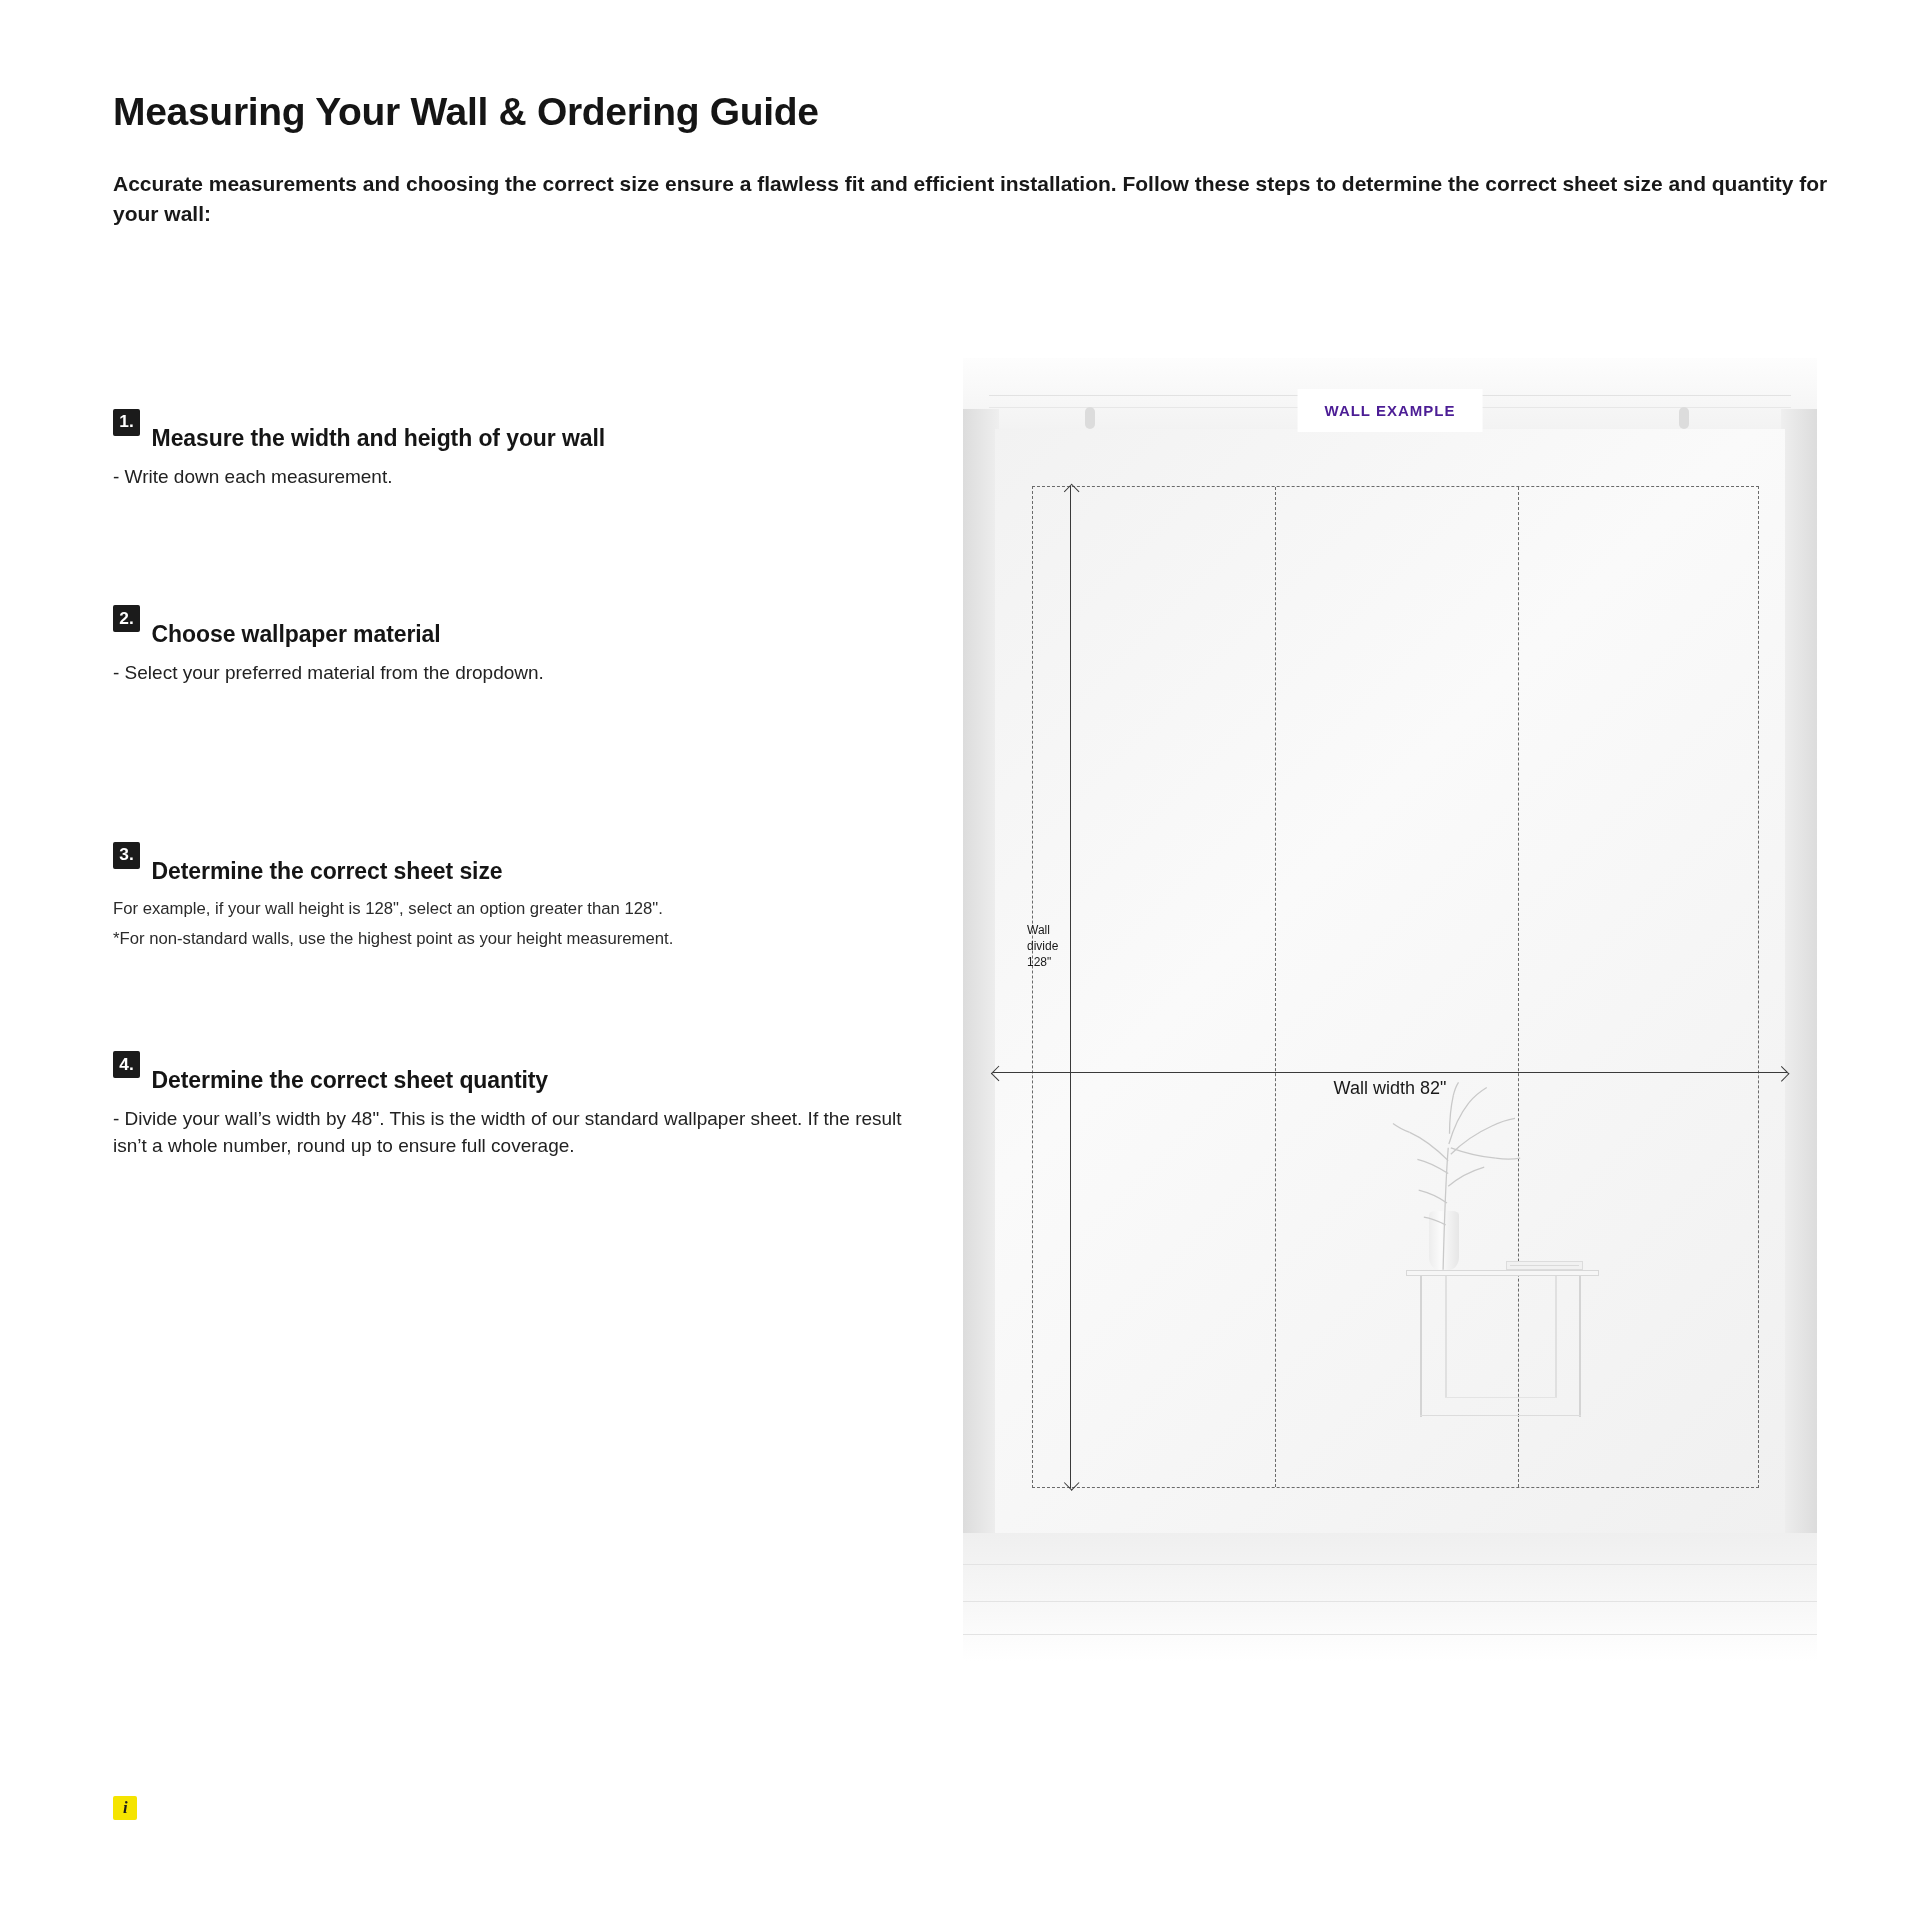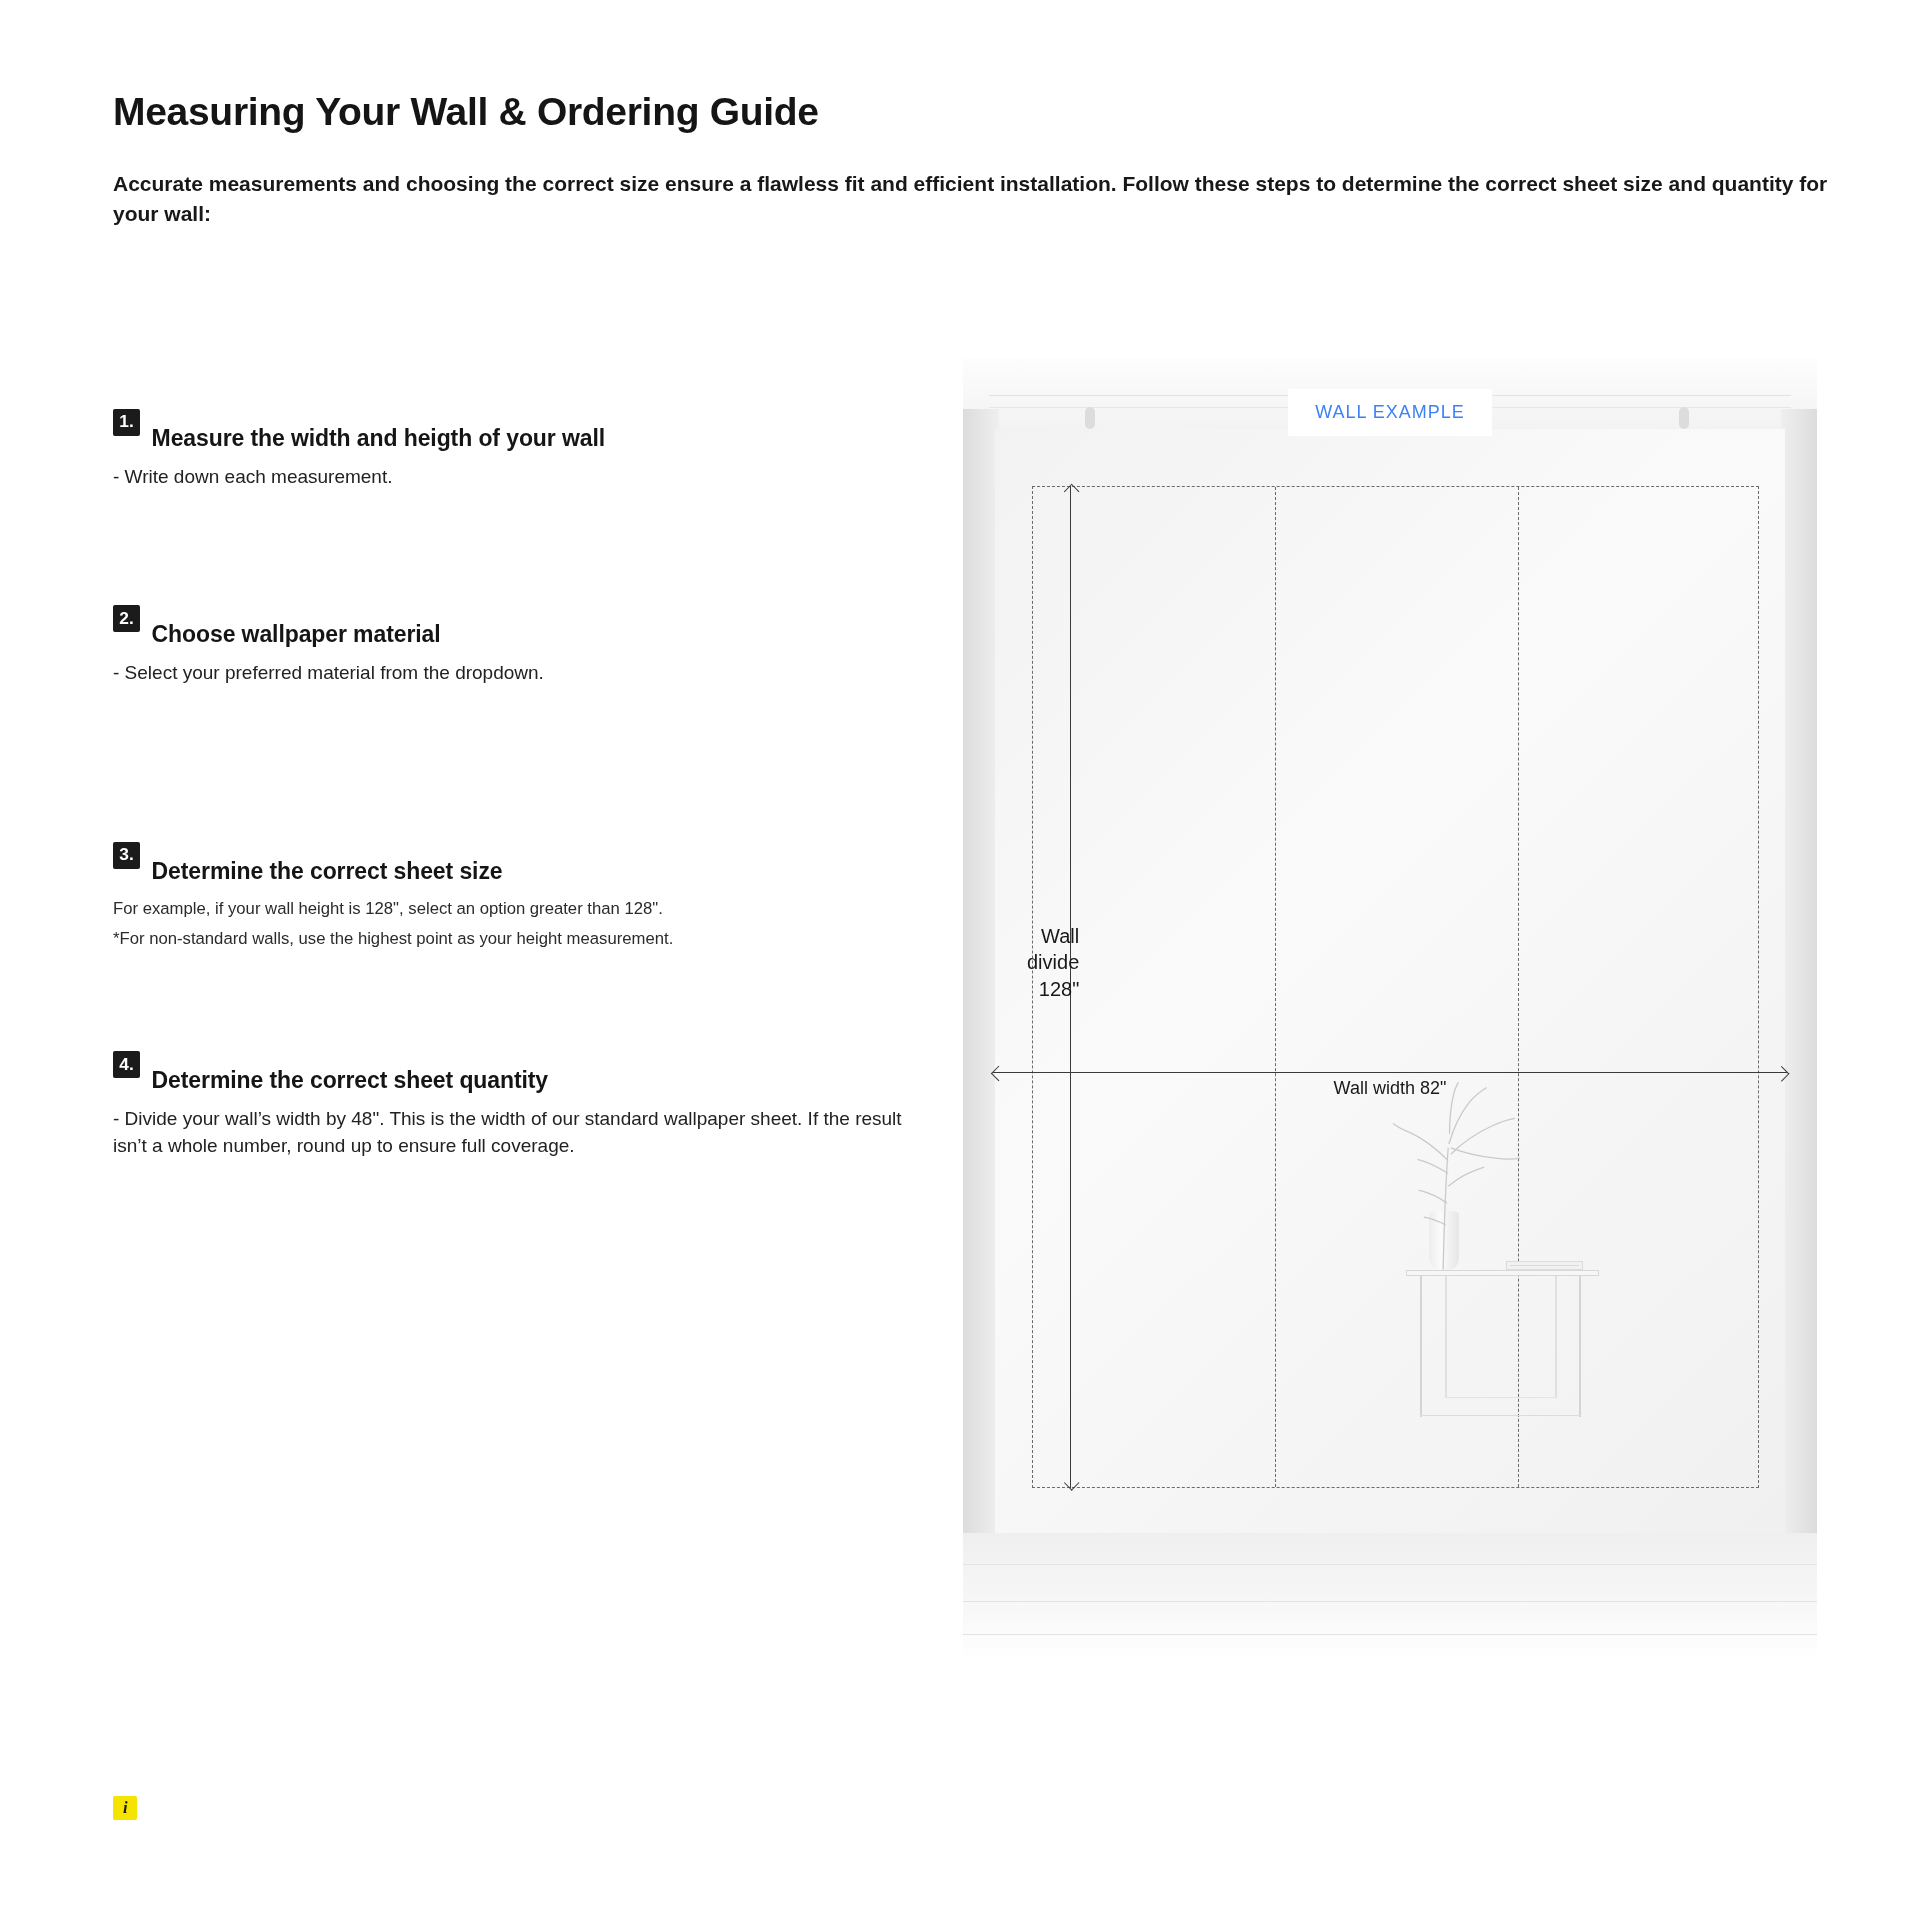--- a/index.html
+++ b/index.html
@@ -198,24 +198,24 @@
   .panel-div.d2 { left: 485px; }
 
   
   .wall-label {
     position: absolute;
     left: 50%;
     transform: translateX(-50%);
     top: 31px;
     background: #ffffff;
     padding: 13px 27px;
-    font-size: 18px;
-    font-weight: normal;
+    font-size: 15px;
+    font-weight: bold;
     letter-spacing: 1px;
-    color: #3b82f6;
+    color: #4c1d95;
     z-index: 6;
   }
 
   
   .dim-v {
     position: absolute;
     left: 107px;
     top: 128px;
     height: 1002px;
     width: 1.3px;
@@ -229,25 +229,24 @@
     width: 10.3px; height: 10.3px;
     border-left: 1.3px solid #3a3a3a;
     border-top: 1.3px solid #3a3a3a;
   }
   .dim-v::before { top: 0; transform: rotate(45deg); }
   .dim-v::after { bottom: 0; transform: rotate(225deg); }
   .dim-v-label {
     position: absolute;
     left: 64px;
     top: 565px;
-    font-size: 20px;
+    font-size: 12px;
     line-height: 1.32;
     color: #191919;
     z-index: 6;
-    text-align: right;
   }
 
   
   .dim-h {
     position: absolute;
     left: 30px;
     right: 30px;
     top: 714px;
     height: 1.3px;
     background: #3a3a3a;

